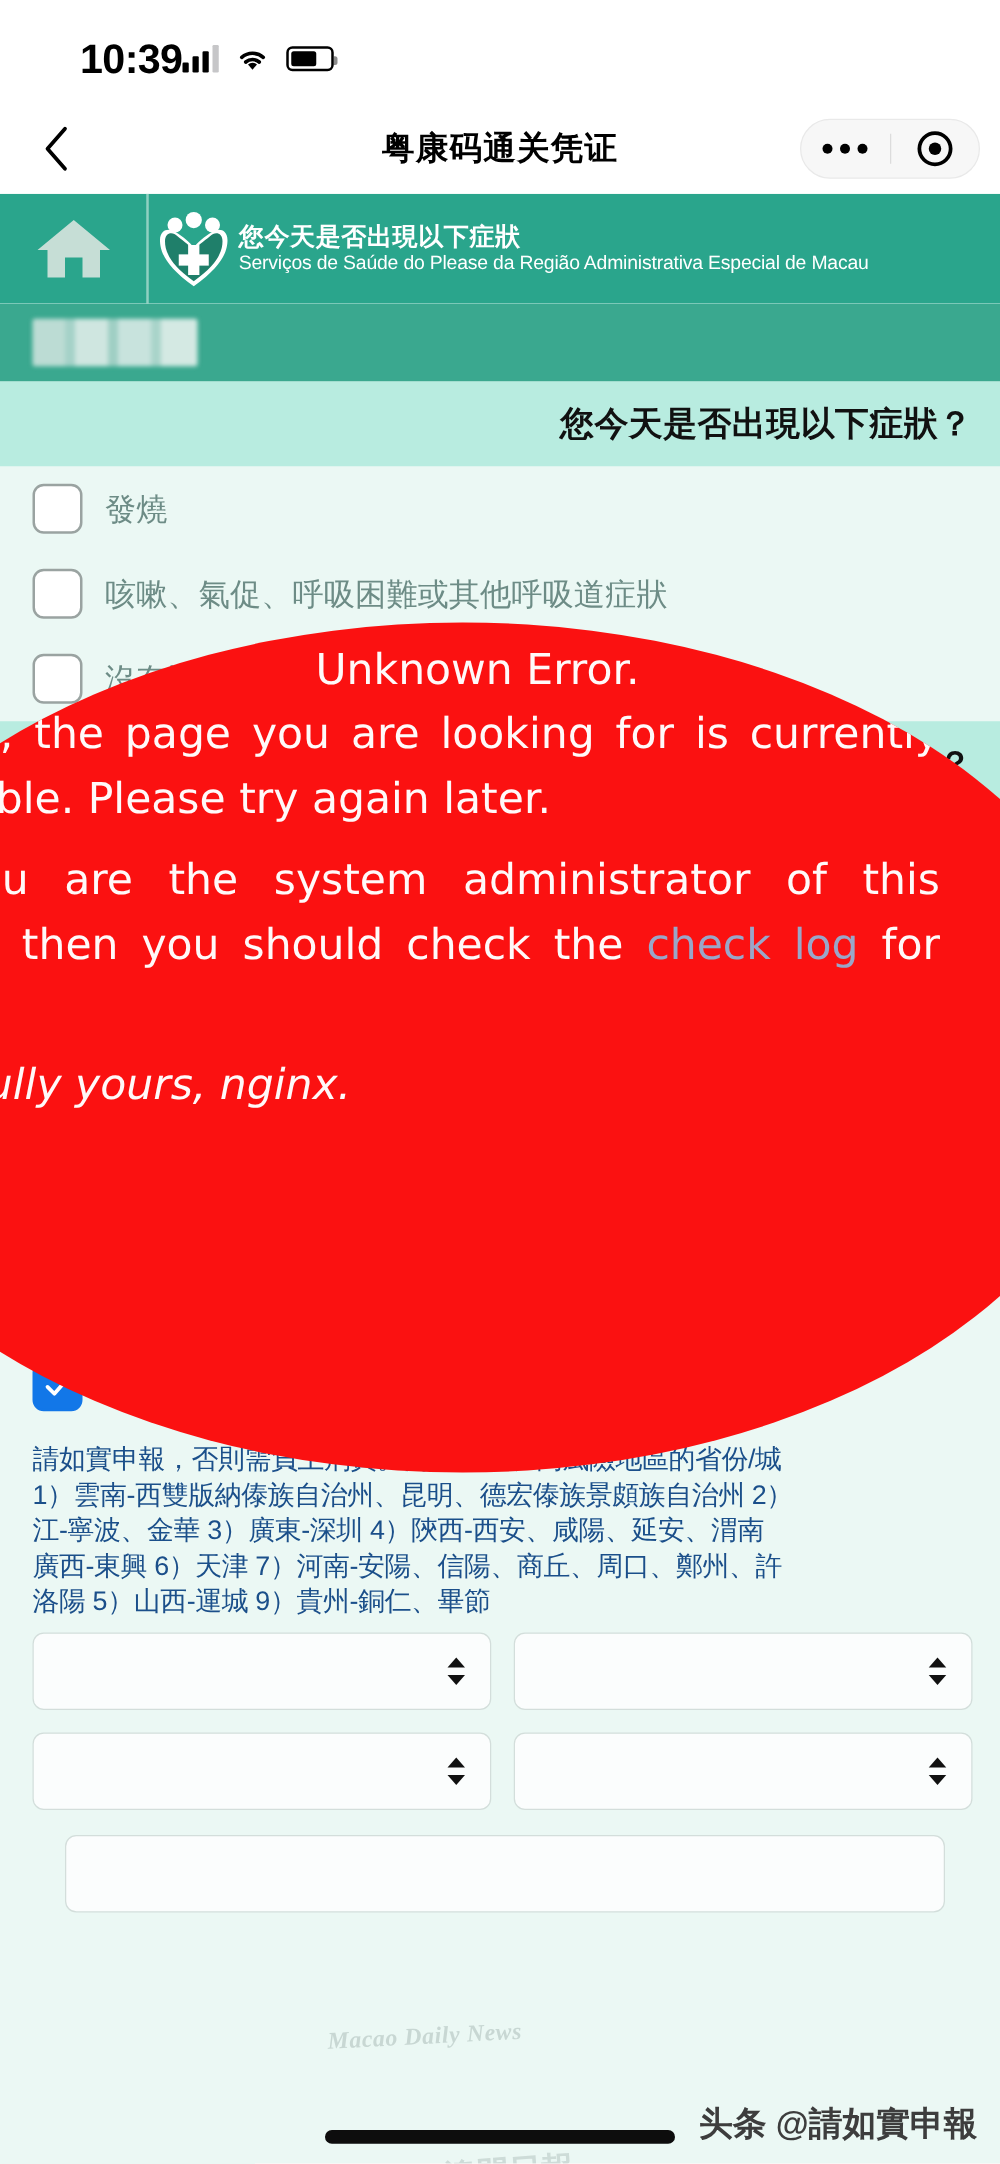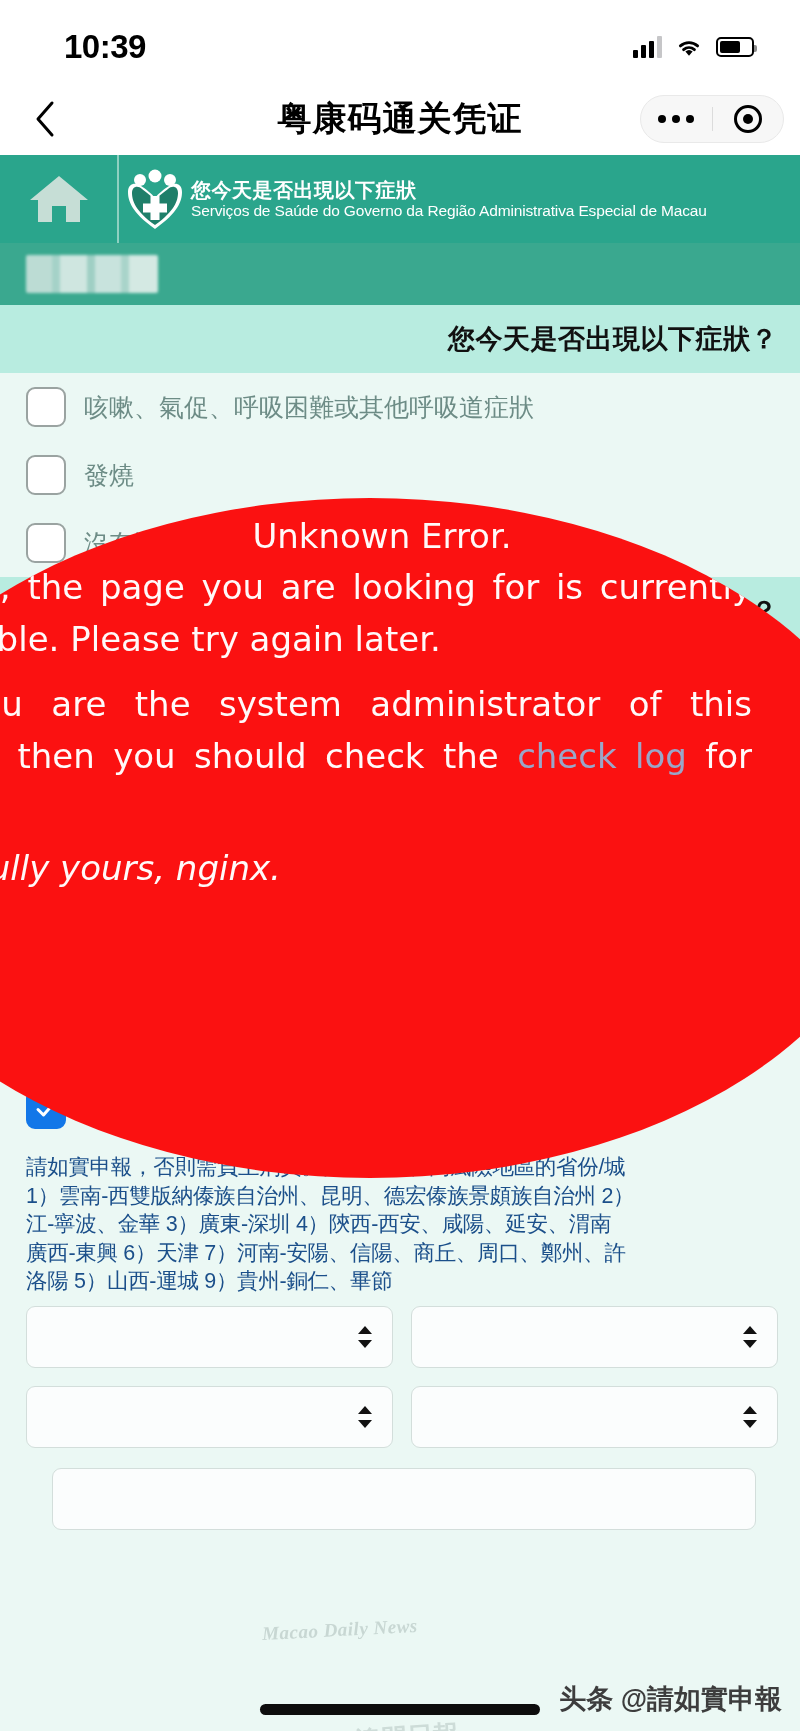--- a/index.html
+++ b/index.html
@@ -15,21 +15,20 @@
     background: #ffffff;
     overflow: hidden;
   }
 
   
   .statusbar {
     position: relative;
     height: 82px;
     display: flex;
     align-items: center;
-    justify-content: space-between;
     padding: 12px 46px 0 64px;
     background: #ffffff;
   }
   .status-time {
     font-size: 33px;
     font-weight: bold;
     letter-spacing: -0.5px;
     color: #000;
     font-family: "Liberation Sans", sans-serif;
   }
@@ -68,21 +67,21 @@
   .nav-back {
     position: absolute; left: 22px; top: 50%;
     transform: translateY(-50%);
     width: 46px; height: 46px;
     display: flex; align-items: center; justify-content: center;
     cursor: pointer;
   }
   .nav-title {
     width: 100%;
     text-align: center;
-    font-size: 34px;
+    font-size: 26px;
     font-weight: bold;
     color: #000;
     letter-spacing: 1px;
   }
   .nav-capsule {
     position: absolute; right: 16px; top: 50%;
     transform: translateY(-50%);
     width: 144px; height: 48px;
     border-radius: 24px;
     border: 1px solid #e9e9e9;
@@ -386,41 +385,41 @@
         <circle cx="29" cy="8" r="6.5" fill="#ffffff"></circle>
         <circle cx="44" cy="12" r="6" fill="#ffffff"></circle>
         <path d="M29 61 C5 44 2 32 2 24 C2 15 10 14 15 18 C20 21 26 26 29 30 C32 26 38 21 43 18 C48 14 56 15 56 24 C56 32 53 44 29 61 Z" fill="#ffffff"></path>
         <path d="M29 57 C9 43 6 32 6 25 C6 18 12 17 16 21 C21 25 27 29 29 33 C31 29 37 25 42 21 C46 17 52 18 52 25 C52 32 49 43 29 57 Z" fill="#1f7f6a"></path>
         <rect x="24.5" y="28" width="9" height="24" fill="#ffffff"></rect>
         <rect x="17" y="35.5" width="24" height="9" fill="#ffffff"></rect>
       </svg>
     </div>
     <div class="org-text">
       <div class="org-cn">您今天是否出現以下症狀</div>
-      <div class="org-pt">Serviços de Saúde do Governo da Região Administrativa Especial de Macau</div>
+      <div class="org-pt">Serviços de Saúde do Please da Região Administrativa Especial de Macau</div>
     </div>
   </div>
 
   <div class="page-body">
 
     <div class="band-dark">
       <div class="redact"></div>
     </div>
 
     <div class="band-light">
       <span class="band-light-text">您今天是否出現以下症狀？</span>
     </div>
 
     <div class="opt-row">
       <span class="cbox"></span>
+      <span class="opt-label dim">發燒</span>
+    </div>
+    <div class="opt-row">
+      <span class="cbox"></span>
       <span class="opt-label dim">咳嗽、氣促、呼吸困難或其他呼吸道症狀</span>
-    </div>
-    <div class="opt-row">
-      <span class="cbox"></span>
-      <span class="opt-label dim">發燒</span>
     </div>
     <div class="opt-row">
       <span class="cbox"></span>
       <span class="opt-label dim">沒有以上症狀</span>
     </div>
 
     <div class="band-light">
       <span class="band-light-text">您在過去14天內有否接觸新型冠狀病毒肺炎確診病人？</span>
     </div>
 

